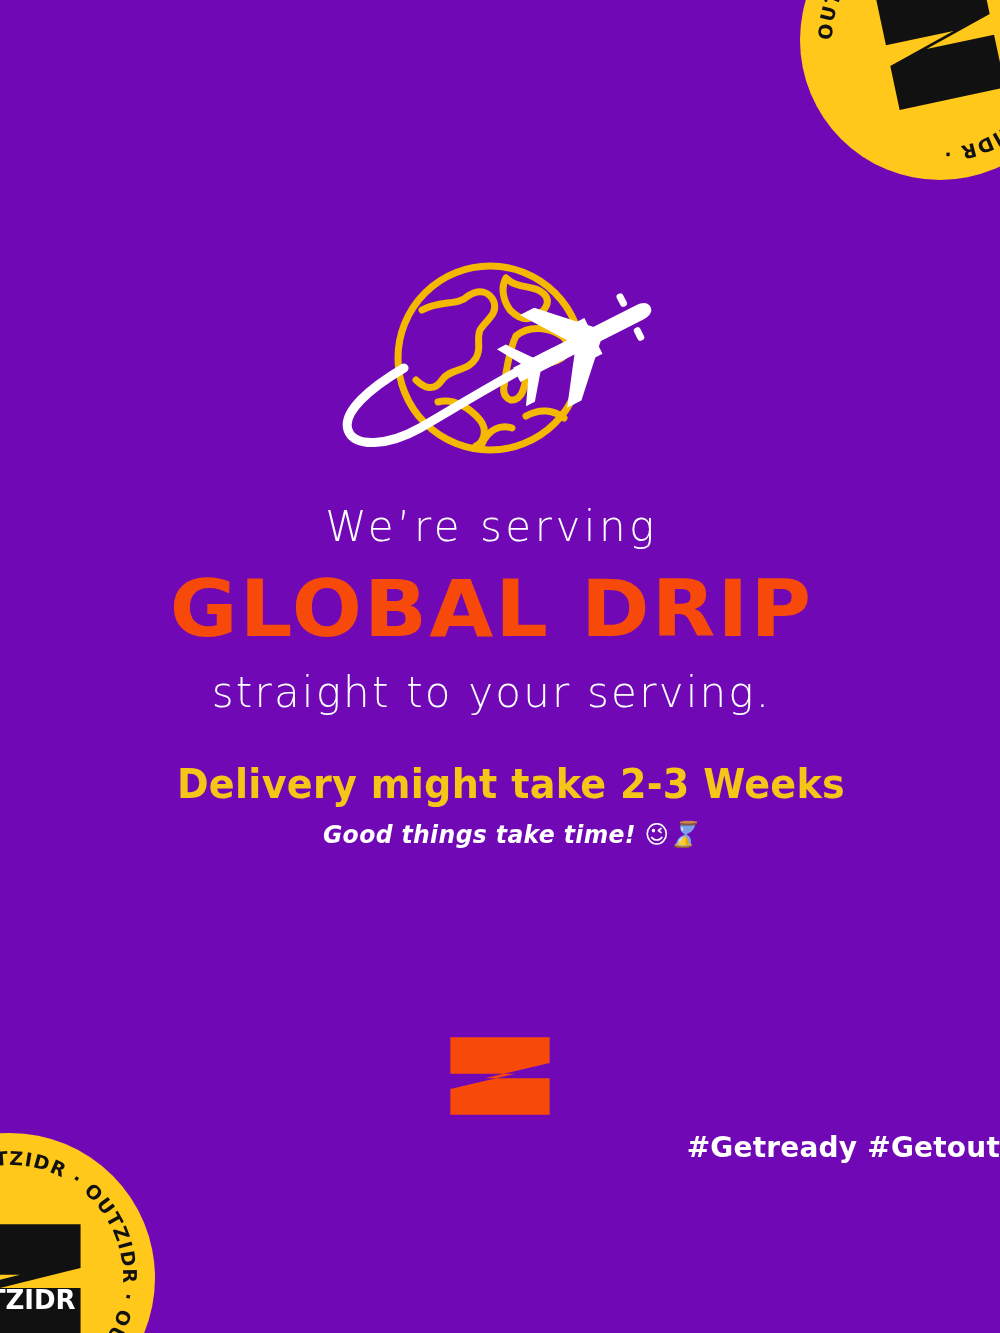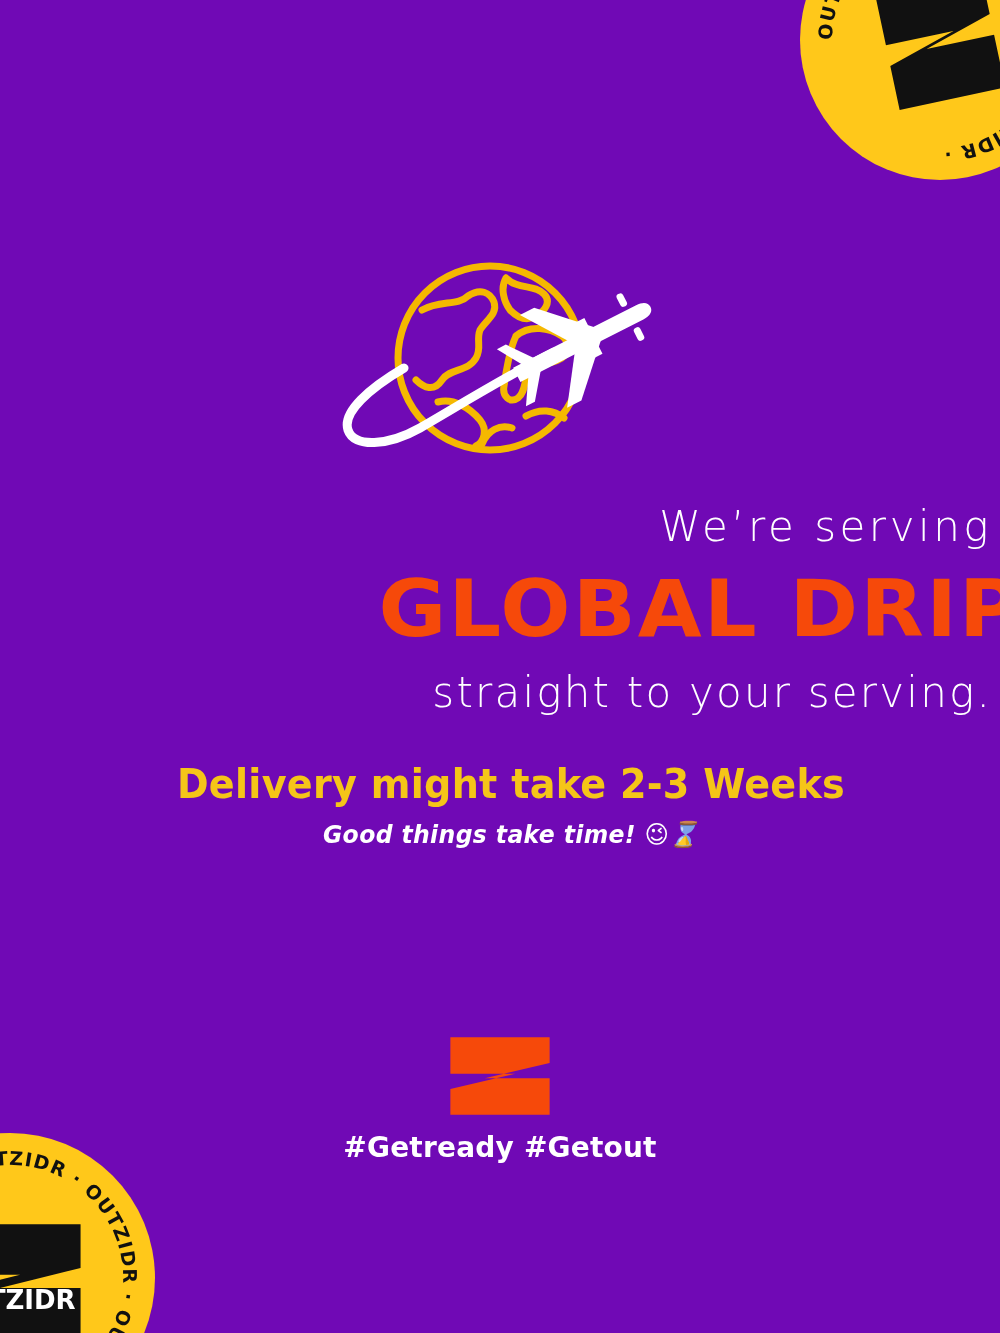--- a/index.html
+++ b/index.html
@@ -71,23 +71,23 @@
     top: 248px;
     transform: translateX(-50%);
     width: 340px;
     height: 230px;
   }
 
   
   #headline-block {
     position: absolute;
     left: 0;
-    right: 8px;
+    right: 17px;
     top: 505px;
-    text-align: right;
+    text-align: center;
   }
   #eyebrow-line {
     color: #ffffff;
     font-family: "DejaVu Sans", sans-serif;
     font-weight: 300;
     font-size: 42px;
     letter-spacing: 3.5px;
     line-height: 1.05;
   }
   #headline-main {
@@ -150,20 +150,21 @@
     display: block;
     margin: 0 auto;
   }
   #hashtag-line {
     color: #ffffff;
     font-family: "DejaVu Sans", sans-serif;
     font-weight: bold;
     font-size: 28px;
     letter-spacing: 0.2px;
     margin-top: 14px;
+    text-align: right;
   }
 </style>
 </head>
 <body>
 
 <div id="poster">
 
   <div class="badge" id="badge-top-right">
     <svg class="badge-ring" viewBox="0 0 280 280">
       <defs>

